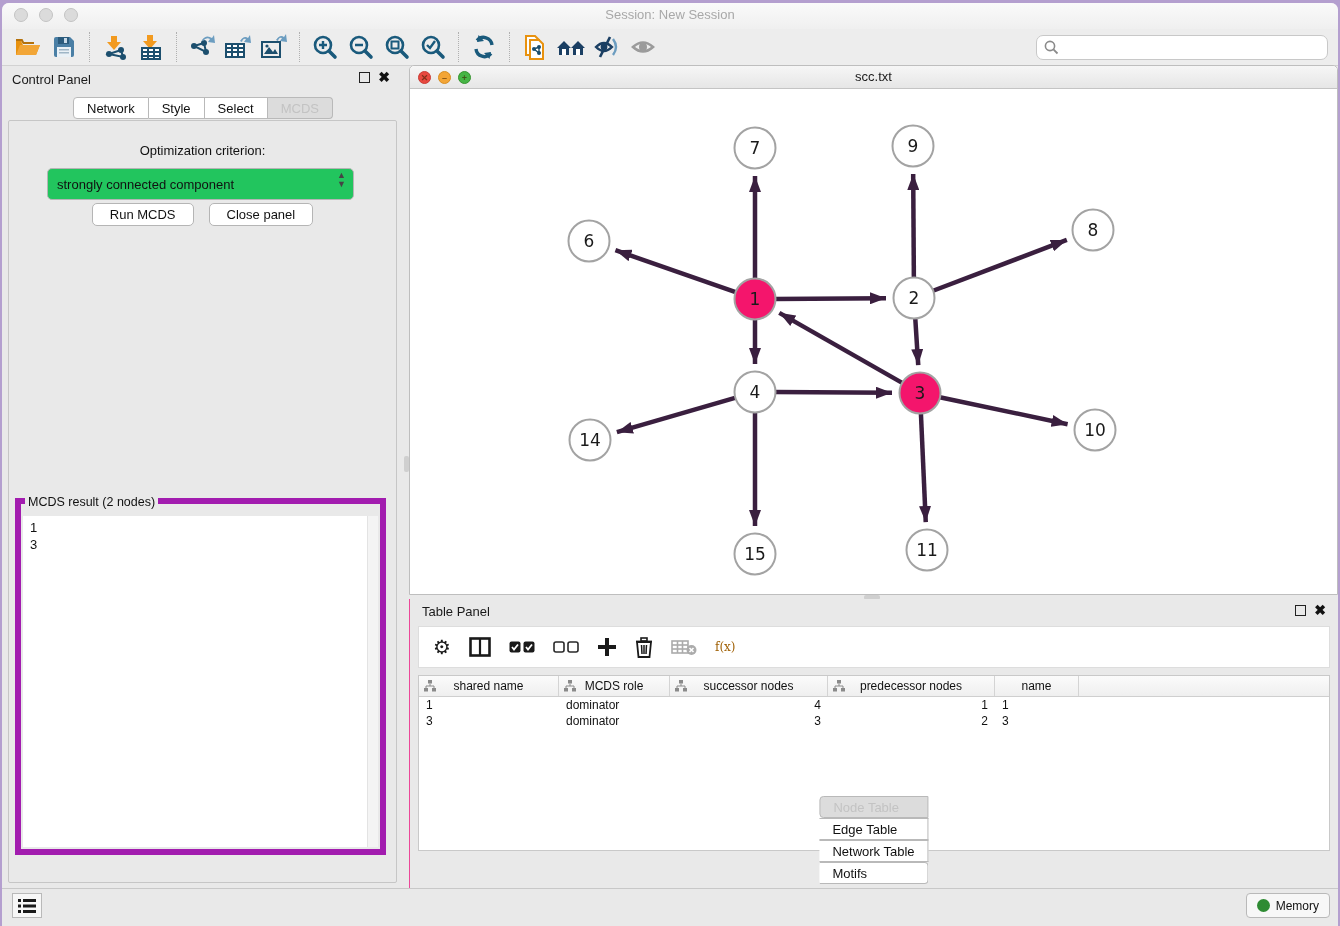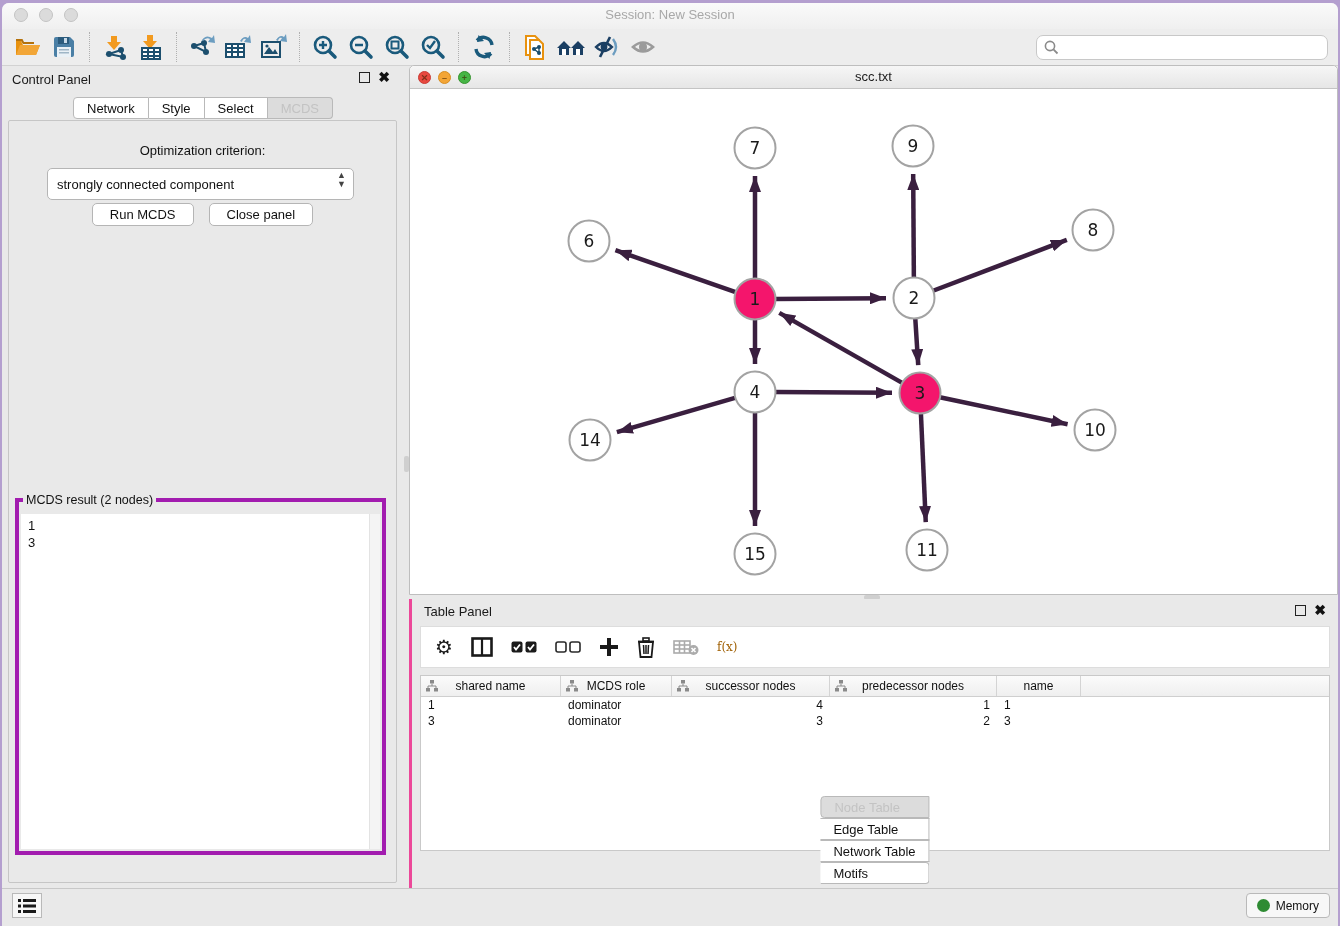--- a/index.html
+++ b/index.html
@@ -42,29 +42,29 @@
   .seg { padding:2px 13px; font-size:13px; color:#111; background:#FFF;
     border:1px solid #B9B9B9; border-left:none; height:22px; line-height:17px; white-space:nowrap; }
   .seg:first-child { border-left:1px solid #B9B9B9; border-radius:4px 0 0 4px; }
   .seg:last-child { border-radius:0 4px 4px 0; }
   .seg.active-gray { background:#DCDCDC; color:#C3C3C3; }
   #cp-tabs { position:absolute; top:31px; left:50%; transform:translateX(-50%); }
   #cp-box { position:absolute; left:6px; right:7px; top:54px; bottom:10px;
     border:1px solid #C6C6C6; border-radius:2px; background:#E9E9E9; }
   #opt-label { position:absolute; top:22px; left:0; right:0; text-align:center; font-size:13px; color:#111; }
   #criterion-select { position:absolute; left:38px; right:42px; top:47px; height:32px;
-    background:#ffffff; border:1px solid #B5B5B5; border-radius:5px; font-size:13px; color:#111;
+    background:#22c55e; border:1px solid #B5B5B5; border-radius:5px; font-size:13px; color:#111;
     display:flex; align-items:center; padding-left:9px;text-align:right; }
   .stepper { position:absolute; right:7px; top:2px; display:flex; flex-direction:column; line-height:9px;
     font-size:9px; color:#444; }
   #cp-buttons { position:absolute; top:82px; left:0; right:0; display:flex; justify-content:center; gap:15px; }
   .mac-btn { background:#FFF; border:1px solid #B5B5B5; border-radius:5px; font-size:13px; color:#111;
     height:23px; padding:2px 17px; font-family:"Liberation Sans",sans-serif; }
   #result-fieldset { position:absolute; left:6px; right:10px; top:377px; height:357px;
-    border:4px solid #a21caf; }
+    border:6px solid #a21caf; }
   #result-legend { position:absolute; top:-9px; left:4px; background:#E9E9E9; padding:0 3px;
     font-size:12.5px; color:#111; }
   #result-area { position:absolute; left:2px; right:2px; top:12px; bottom:2px; background:#FFF; }
   #result-text { position:absolute; left:0; top:0; right:12px; bottom:0; padding:3px 7px;
     font-size:13px; line-height:17px; color:#111; white-space:pre; }
   #result-scroll { position:absolute; right:0; top:0; width:11px; bottom:0;
     background:#F4F4F4; border-left:1px solid #E3E3E3; }
   
   #v-divider { position:absolute; left:402px; top:63px; width:5px; bottom:33px; background:#E9E9E9; }
   #v-grip { position:absolute; left:0; top:390px; width:5px; height:16px;
@@ -78,21 +78,21 @@
   .net-light { position:absolute; top:5px; width:13px; height:13px; border-radius:50%;
     font-size:9px; font-weight:bold; color:rgba(60,30,0,0.6); text-align:center; line-height:12px; }
   #net-title { position:absolute; top:3px; left:0; right:0; text-align:center; font-size:13px; color:#1A1A1A; }
   #net-canvas { position:absolute; left:1px; right:1px; top:24px; bottom:1px; background:#FFF; }
   #graph-svg { width:100%; height:100%; }
   #h-divider { position:absolute; left:407px; right:0; top:592px; height:4px; }
   #h-grip { position:absolute; left:455px; top:0; width:16px; height:5px;
     background:#CFCFCF; border-radius:2px; }
   
   #table-panel { position:absolute; left:407px; top:596px; right:0; bottom:33px;
-    background:#E9E9E9; border-left:3px solid #ec4899; }
+    background:#E9E9E9; border-left:1px solid #ec4899; }
   #tp-title { position:absolute; left:12px; top:5px; font-size:13px; color:#1A1A1A; }
   #tp-toolbar { position:absolute; left:8px; right:8px; top:27px; height:42px; background:#FFF;
     border:1px solid #DDDDDD; display:flex; align-items:center; padding-left:14px; gap:18px; }
   .tpt-icon { display:flex; align-items:center; justify-content:center; height:26px; }
   .gear-glyph { font-size:20px; color:#1A1A1A; font-family:"DejaVu Sans",sans-serif; line-height:22px; }
   .fx-glyph { font-family:"DejaVu Serif",serif; font-size:12px; color:#a16207; }
   #tp-table { position:absolute; left:8px; right:8px; top:76px; height:176px;
     background:#FFF; border:1px solid #C9C9C9; overflow:hidden; font-size:12px; color:#111; }
   #tp-thead { display:flex; height:21px; background:linear-gradient(#FBFBFB,#EFEFEF);
     border-bottom:1px solid #CFCFCF; }

